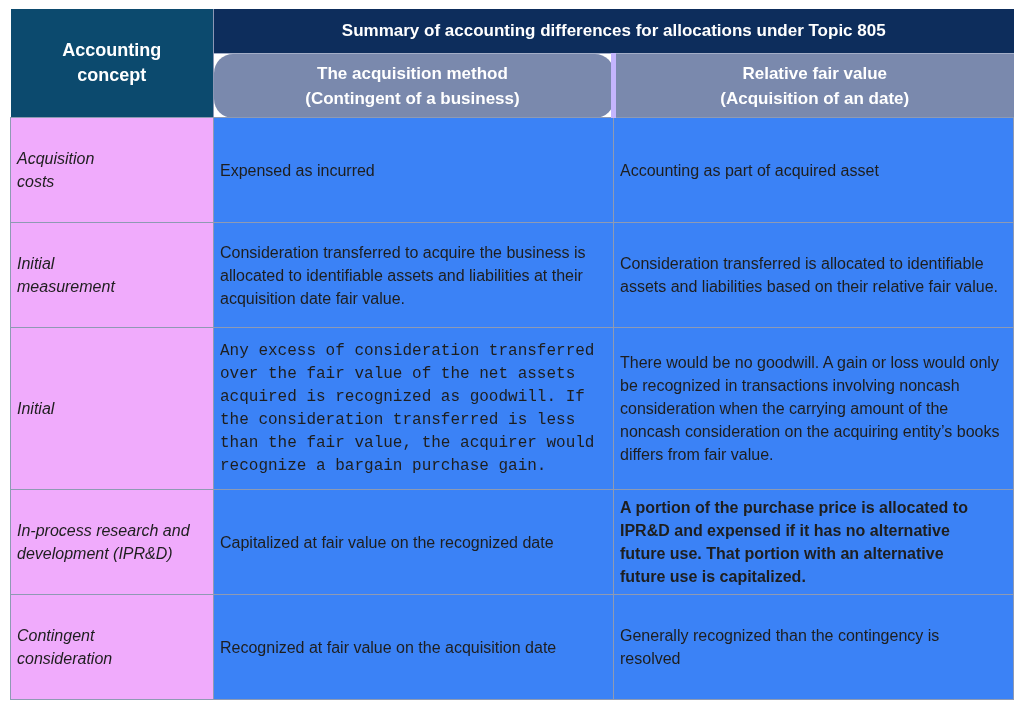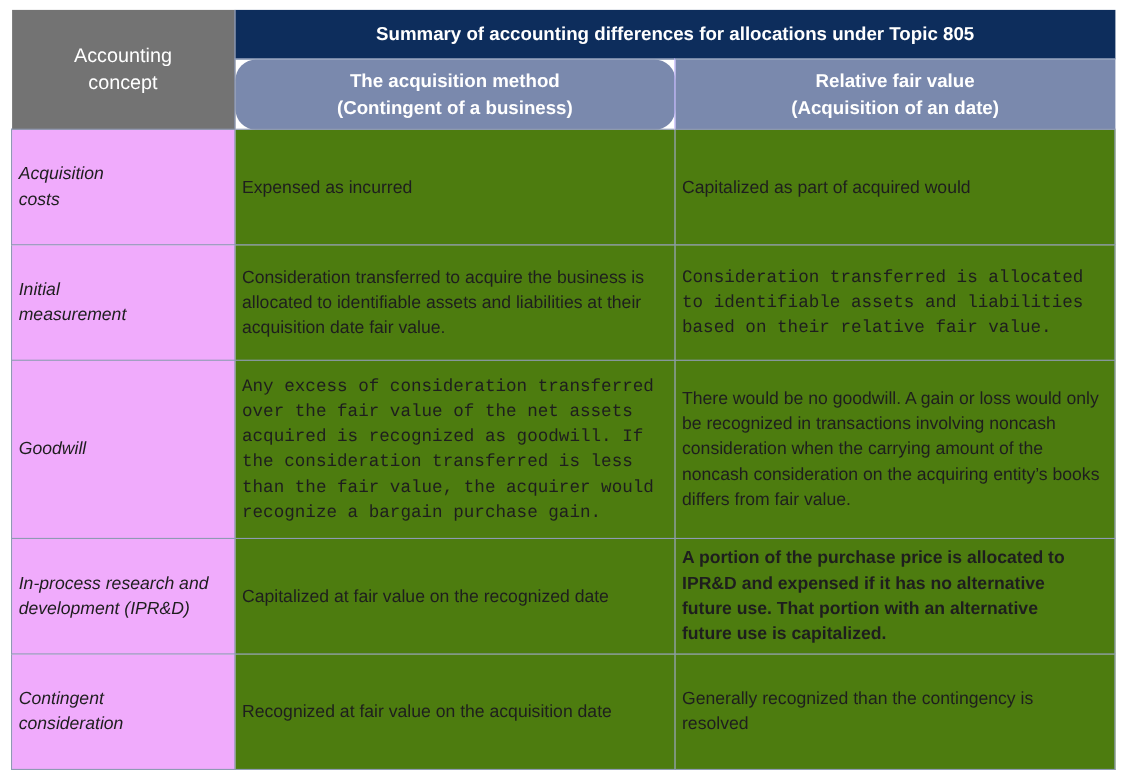--- a/index.html
+++ b/index.html
@@ -3,27 +3,27 @@
 <meta charset="utf-8">
 <style>
   html, body { margin: 0; padding: 0; background: #ffffff; }
   body { width: 1024px; height: 710px; overflow: hidden; font-family: "Liberation Sans", sans-serif; }
   .wrap { position: absolute; left: 10px; top: 9px; width: 1003px; }
   table { border-collapse: collapse; width: 1003px; table-layout: fixed; }
   col.c1 { width: 203px; }
   col.c2 { width: 400px; }
   col.c3 { width: 400px; }
   th, td { vertical-align: middle; padding: 0 6px; }
-  .h-concept { background: #737373; color: #ffffff; font-weight: normal; font-size: 18px; line-height: 25px; border-right: 1px solid #8b97b5; }
+  .h-concept { background: #0c4a6e; color: #ffffff; font-weight: bold; font-size: 18px; line-height: 25px; border-right: 1px solid #8b97b5; }
   .h-summary { background: #0d2d5c; color: #ffffff; font-weight: bold; font-size: 17px; height: 44px; }
   .h-sub { background: #7a89ad; color: #ffffff; font-weight: bold; font-size: 17px; line-height: 25px; height: 63px; border-top: 1px solid #a3aec8; }
-  .h-sub.left { border-right: 1px solid #c4b5fd; border-radius: 19px; }
+  .h-sub.left { border-right: 5px solid #c4b5fd; border-radius: 19px; }
   td { font-size: 16px; line-height: 23px; color: #1e1e1e; border: 1px solid #8e9ab3; }
   td.concept { background: #f0abfc; font-style: italic; }
-  td.val { background: #4d7c0f; }
+  td.val { background: #3b82f6; }
   tr.row { height: 105px; }
   tr.row.tall { height: 162px; }
 </style>
 </head>
 <body>
 
 <div class="wrap">
 <table>
   <colgroup>
         <col class="c1">
@@ -45,29 +45,29 @@
       <th class="h-sub">
         <div>Relative fair value</div>
         <div>(Acquisition of an date)</div>
       </th>
     </tr>
   </thead>
   <tbody>
     <tr class="row">
       <td class="concept"><span style="display:inline-block;width:100px;">Acquisition costs</span></td>
       <td class="val">Expensed as incurred</td>
-      <td class="val">Capitalized as part of acquired would</td>
+      <td class="val">Accounting as part of acquired asset</td>
     </tr>
     <tr class="row">
       <td class="concept"><span style="display:inline-block;width:120px;">Initial measurement</span></td>
       <td class="val"><span style="display:inline-block;width:370px;">Consideration transferred to acquire the business is allocated to identifiable assets and liabilities at their acquisition date fair value.</span></td>
-      <td class="val"><span style="display:inline-block;width:380px;font-family:Liberation Mono, monospace;">Consideration transferred is allocated to identifiable assets and liabilities based on their relative fair value.</span></td>
+      <td class="val"><span style="display:inline-block;width:380px;">Consideration transferred is allocated to identifiable assets and liabilities based on their relative fair value.</span></td>
     </tr>
     <tr class="row tall">
-      <td class="concept">Goodwill</td>
+      <td class="concept">Initial</td>
       <td class="val"><span style="display:inline-block;width:385px;font-family:Liberation Mono, monospace;">Any excess of consideration transferred over the fair value of the net assets acquired is recognized as goodwill. If the consideration transferred is less than the fair value, the acquirer would recognize a bargain purchase gain.</span></td>
       <td class="val"><span style="display:inline-block;width:390px;">There would be no goodwill. A gain or loss would only be recognized in transactions involving noncash consideration when the carrying amount of the noncash consideration on the acquiring entity’s books differs from fair value.</span></td>
     </tr>
     <tr class="row">
       <td class="concept">In-process research and development (IPR&amp;D)</td>
       <td class="val">Capitalized at fair value on the recognized date</td>
       <td class="val"><span style="display:inline-block;width:370px;font-weight:bold;">A portion of the purchase price is allocated to IPR&amp;D and expensed if it has no alternative future use. That portion with an alternative future use is capitalized.</span></td>
     </tr>
     <tr class="row">
       <td class="concept"><span style="display:inline-block;width:120px;">Contingent consideration</span></td>

